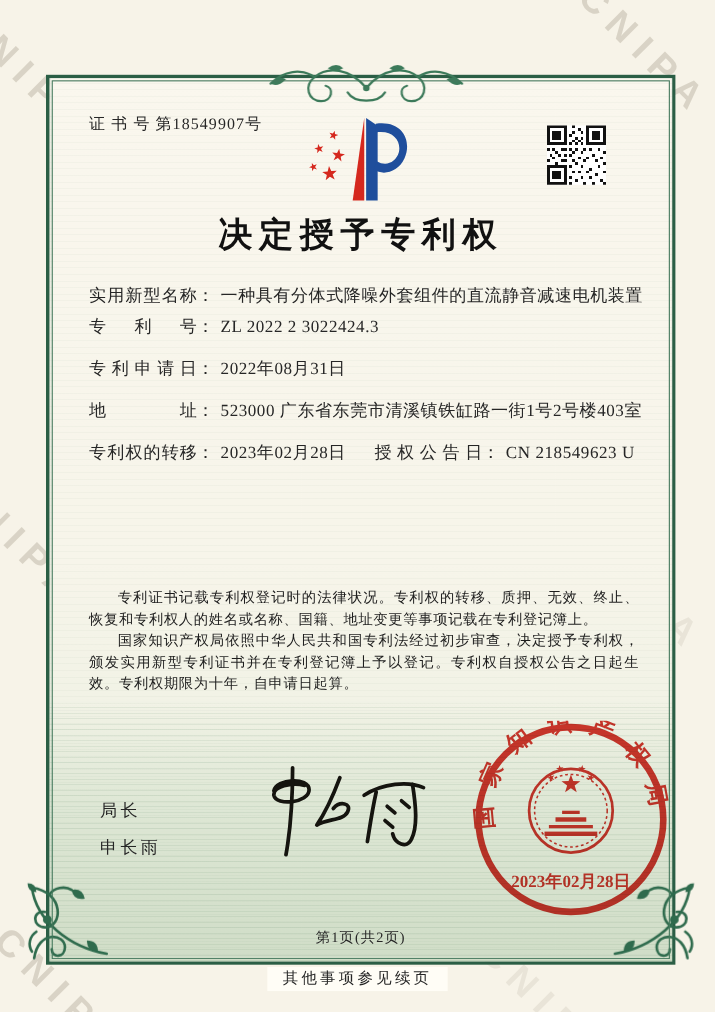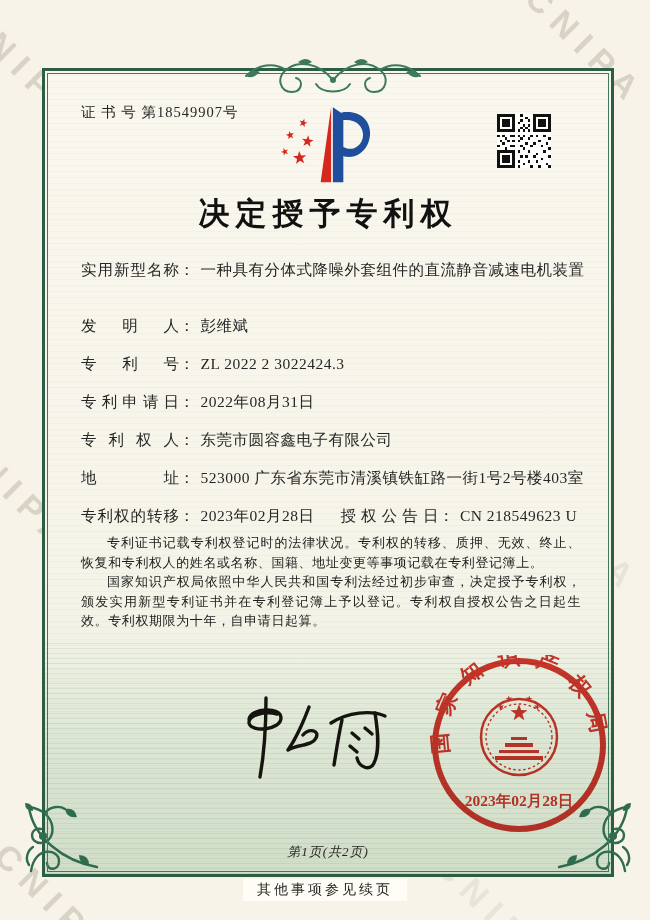--- a/index.html
+++ b/index.html
@@ -57,37 +57,37 @@
   .cert-no{position:absolute;left:36px;top:20px;font-size:14.5px;letter-spacing:1px;z-index:4;margin-top:12px;}
   .logo{position:absolute;left:232px;top:34px;width:96px;height:84px;z-index:4;}
   .qr{position:absolute;left:452px;top:43px;width:54px;height:54px;z-index:4;}
   .title{
     position:absolute;left:0;right:0;top:122px;text-align:center;
     font-size:31px;font-weight:bold;letter-spacing:6px;color:#111;z-index:4;
   }
   
   .fields{position:absolute;left:36px;right:26px;top:188px;font-size:15.5px;z-index:4;}
   .frow{margin-bottom:16px;line-height:22px;white-space:nowrap;}
-  .frow.gap-big{margin-bottom:34px;}
+  .frow.gap-big{margin-bottom:6px;}
   .f-label{display:inline-block;width:98px;text-align:justify;text-align-last:justify;vertical-align:top;}
   .f-colon{display:inline-block;margin-right:6px;}
   .f-value{letter-spacing:.5px;}
   .frow.dual .pair2{margin-left:22px;}
   
   .body-text{
     position:absolute;left:36px;right:30px;top:462px;z-index:4;
     font-size:13px;line-height:19.5px;color:#1d1d1d;letter-spacing:.6px;text-align:justify;
   }
   .body-text p{margin:0;text-indent:2em;}
   
   .director{position:absolute;left:46px;top:656px;font-size:15.5px;letter-spacing:3px;z-index:5;}
   .director div{margin-bottom:12px;}
   .sign{position:absolute;left:180px;top:622px;width:175px;height:92px;z-index:5;}
   .seal{position:absolute;left:384px;top:584px;width:180px;height:180px;z-index:6;mix-blend-mode:multiply;}
-  .pageno{position:absolute;left:0;right:0;top:772px;text-align:center;font-size:13px;letter-spacing:1px;z-index:4;font-style:italic;}
+  .pageno{position:absolute;left:0;right:0;top:772px;text-align:center;font-size:13px;letter-spacing:1px;z-index:4;}
   .cont-note{
     position:absolute;left:0;right:0;top:879px;text-align:center;z-index:4;font-size:14px;letter-spacing:3px;
   }
   .cont-note span{background:#fffdf6;padding:2px 14px;display:inline-block;}
   svg{display:block;}
 </style>
 </head>
 <body>
 
 <div class="page">
@@ -198,49 +198,47 @@
       </g>
     </svg>
 
     <div class="title">决定授予专利权</div>
 
     <div class="fields">
       <div class="frow gap-big">
         <span class="f-label">实用新型名称</span><span class="f-colon">：</span><span class="f-value">一种具有分体式降噪外套组件的直流静音减速电机装置</span>
       </div>
       <div class="frow">
-        <span class="f-label">发明人</span><span class="f-colon">：</span><span class="f-value">彭维斌</span>
-      </div>
-      <div class="frow">
         <span class="f-label">专利号</span><span class="f-colon">：</span><span class="f-value">ZL 2022 2 3022424.3</span>
       </div>
       <div class="frow">
         <span class="f-label">专利申请日</span><span class="f-colon">：</span><span class="f-value">2022年08月31日</span>
-      </div>
-      <div class="frow">
-        <span class="f-label">专利权人</span><span class="f-colon">：</span><span class="f-value">东莞市圆容鑫电子有限公司</span>
       </div>
       <div class="frow">
         <span class="f-label">地址</span><span class="f-colon">：</span><span class="f-value">523000 广东省东莞市清溪镇铁缸路一街1号2号楼403室</span>
       </div>
       <div class="frow dual">
         <span>
           <span class="f-label">专利权的转移</span><span class="f-colon">：</span><span class="f-value">2023年02月28日</span>
         </span>
         <span class="pair2">
           <span class="f-label">授权公告日</span><span class="f-colon">：</span><span class="f-value">CN 218549623 U</span>
         </span>
       </div>
     </div>
 
     <div class="body-text">
       <p>专利证书记载专利权登记时的法律状况。专利权的转移、质押、无效、终止、恢复和专利权人的姓名或名称、国籍、地址变更等事项记载在专利登记簿上。</p>
       <p>国家知识产权局依照中华人民共和国专利法经过初步审查，决定授予专利权，颁发实用新型专利证书并在专利登记簿上予以登记。专利权自授权公告之日起生效。专利权期限为十年，自申请日起算。</p>
     </div>
 
+    <div class="director">
+      <div>局长</div>
+      <div>申长雨</div>
+    </div>
 
     <svg class="sign" viewBox="0 0 175 88" aria-label="申长雨">
       <g stroke="#15140f" fill="none" stroke-width="3.4" stroke-linecap="round" stroke-linejoin="round">
         <path d="M24 24 C26 13 56 11 56 23 C56 35 26 38 24 28 C23 20 40 16 52 19"></path>
         <path d="M41 3 C41 28 40 54 35 82"></path>
         <path d="M84 12 C78 28 72 42 63 55 C74 49 87 51 91 43 C95 35 84 33 78 40"></path>
         <path d="M106 28 C123 17 146 15 160 21"></path>
         <path d="M117 25 C113 43 111 58 109 70"></path>
         <path d="M150 18 C153 37 155 56 149 68 C145 77 134 72 132 63"></path>
         <path d="M127 38 L134 44"></path>

